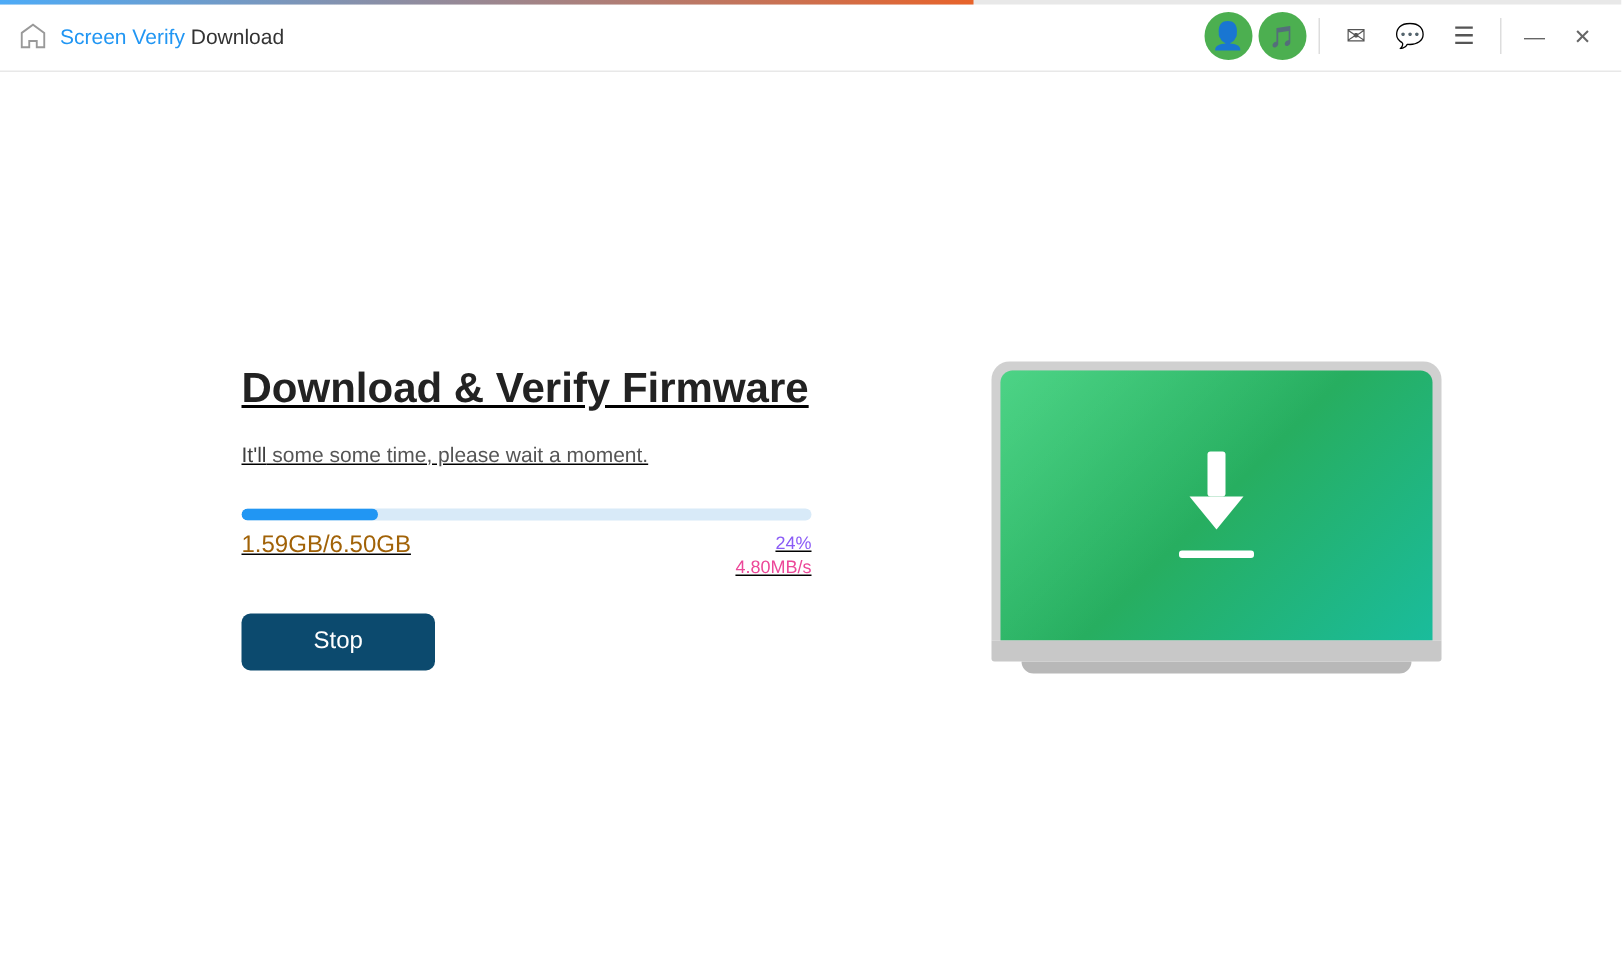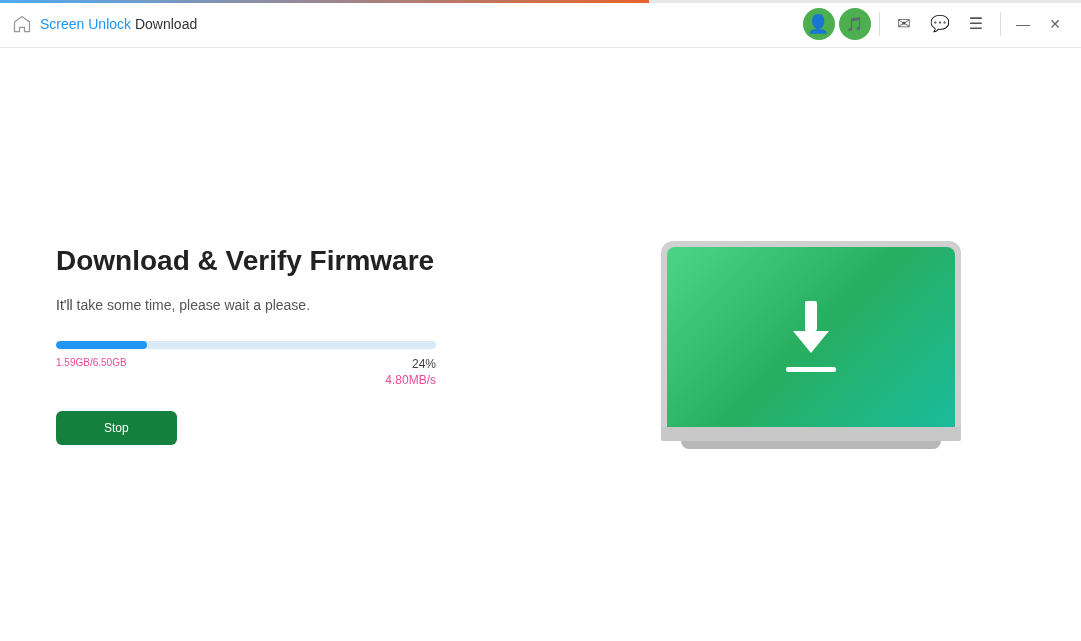--- a/index.html
+++ b/index.html
@@ -94,23 +94,24 @@
       justify-content: center;
       color: white;
       font-size: 14px;
       position: relative;
     }
 
     
     .main-content {
       display: flex;
       align-items: center;
-      justify-content: space-between;
+      justify-content: flex-end;
       padding: 0 120px 0 56px;
       height: calc(641px - 48px);
+      text-decoration: underline;
     }
 
     .left-panel {
       flex: 1;
       max-width: 500px;
     }
 
     .main-title {
       font-size: 28px;
       font-weight: 600;
@@ -136,45 +137,45 @@
       border-radius: 4px;
       margin-bottom: 8px;
       overflow: hidden;
     }
     .progress-bar-fill {
       height: 100%;
       border-radius: 4px;
       background: #2196f3;
     }
     .progress-left {
-      font-size: 10px;
-      color: #ec4899;
+      font-size: 16px;
+      color: #a16207;
     }
     .progress-percent {
       font-size: 12px;
-      color: #404040;
+      color: #8b5cf6;
     }
     .speed-text {
       font-size: 12px;
       color: #ec4899;
     }
 
     .progress-meta {
       display: flex;
       justify-content: space-between;
       width: 380px;
     }
 
     .stop-button {
-      background: #15803d;
+      background: #0c4a6e;
       color: white;
       border: none;
       border-radius: 6px;
       padding: 10px 48px;
-      font-size: 12px;
+      font-size: 16px;
       cursor: pointer;
       font-weight: 500;
     }
 
     
     .right-panel {
       display: flex;
       align-items: center;
       justify-content: center;
     }
@@ -285,42 +286,42 @@
     <div class="title-bar-progress-fill"></div>
   </div>
 
   <div class="home-icon-wrap">
     <svg width="20" height="20" viewBox="0 0 24 24" fill="none" stroke="#999" stroke-width="1.5">
       <path d="M3 9.5L12 3l9 6.5V21H15v-5h-6v5H3z"></path>
     </svg>
   </div>
 
   <span class="title-text">
-    <span class="unlock">Screen</span><span class="screen"> Unlock</span><span class="passcode"> Download</span>
+    <span class="unlock">Screen</span><span class="screen"> Verify</span><span class="passcode"> Download</span>
   </span>
 
   <div class="toolbar-icons">
     <div class="avatar-icon">👤</div>
     <div class="music-icon">🎵</div>
     <div class="toolbar-divider"></div>
     <button class="toolbar-icon-btn">✉</button>
     <button class="toolbar-icon-btn">💬</button>
     <button class="toolbar-icon-btn">☰</button>
     <div class="toolbar-divider"></div>
     <button class="toolbar-icon-btn wc-btn">—</button>
     <button class="toolbar-icon-btn wc-btn wc-close">✕</button>
   </div>
 </div>
 
 <div class="main-content">
 
   <div class="left-panel">
     <h1 class="main-title">Download &amp; Verify Firmware</h1>
     <p class="subtitle">
-      <span class="highlight">It'll</span><span> take some time, please wait a please.</span>
+      <span class="highlight">It'll</span><span> some some time, please wait a moment.</span>
     </p>
 
     <div class="progress-section">
       <div class="progress-bar-wrap">
         <div class="progress-bar-fill" style="width: 24%;"></div>
       </div>
       <div class="progress-meta">
         <span class="progress-left">1.59GB/6.50GB</span>
         <div style="display:flex; flex-direction:column; align-items:flex-end; gap:2px;">
           <span class="progress-percent">24%</span>

